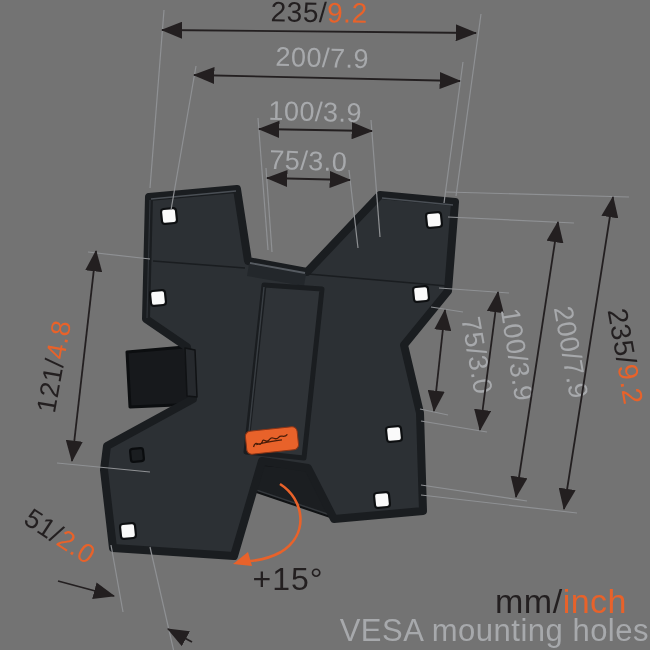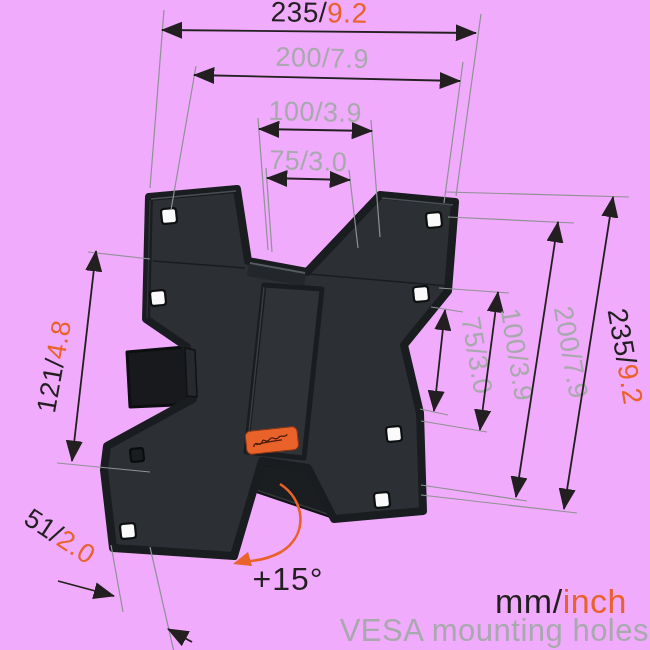--- a/index.html
+++ b/index.html
@@ -1,16 +1,16 @@
 <!DOCTYPE html>
 <html><head>
 <meta charset="utf-8">
 <style>
   html,body{margin:0;padding:0;background:#ffffff;}
-  .stage{position:relative;width:650px;height:650px;background:#f0abfc;overflow:hidden;}
+  .stage{position:relative;width:650px;height:650px;background:#737373;overflow:hidden;}
   svg{display:block;}
   svg text{font-family:"Liberation Sans","DejaVu Sans",sans-serif;letter-spacing:.5px;}
   .lbl{font-size:27px;}
   .lbl.big{font-size:28px;}
   .mm{fill:#231F20;}
   .inch{fill:#E8622A;}
   .gray{fill:#A7A9AC;}
   .tilt-lbl{font-size:32px;fill:#231F20;letter-spacing:1px;}
   .legend-units{font-size:34px;}
   .legend-caption{font-size:31px;fill:#A7A9AC;}

